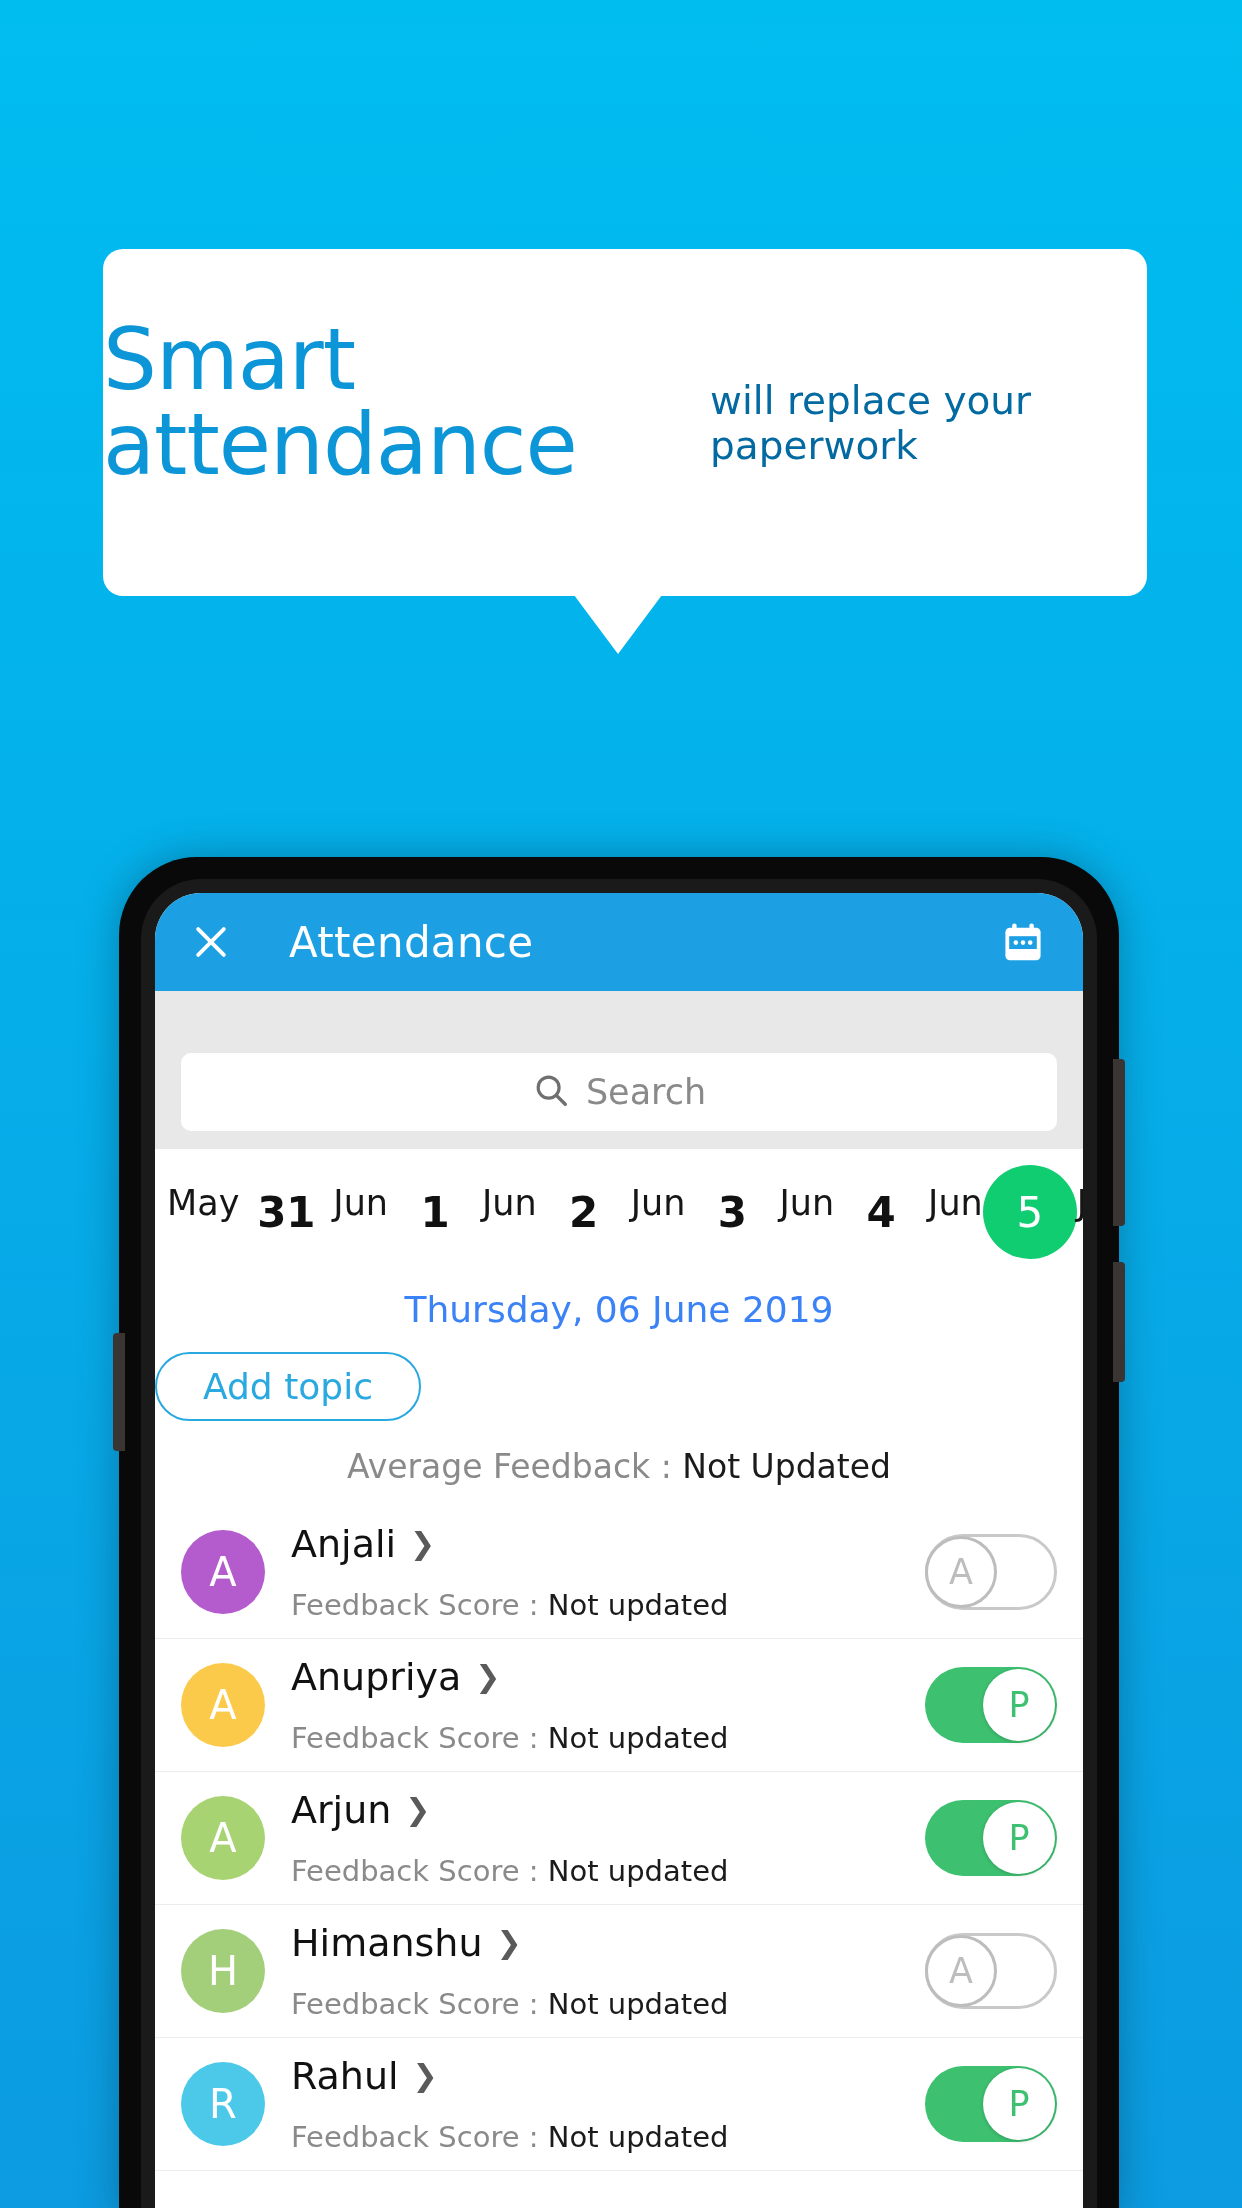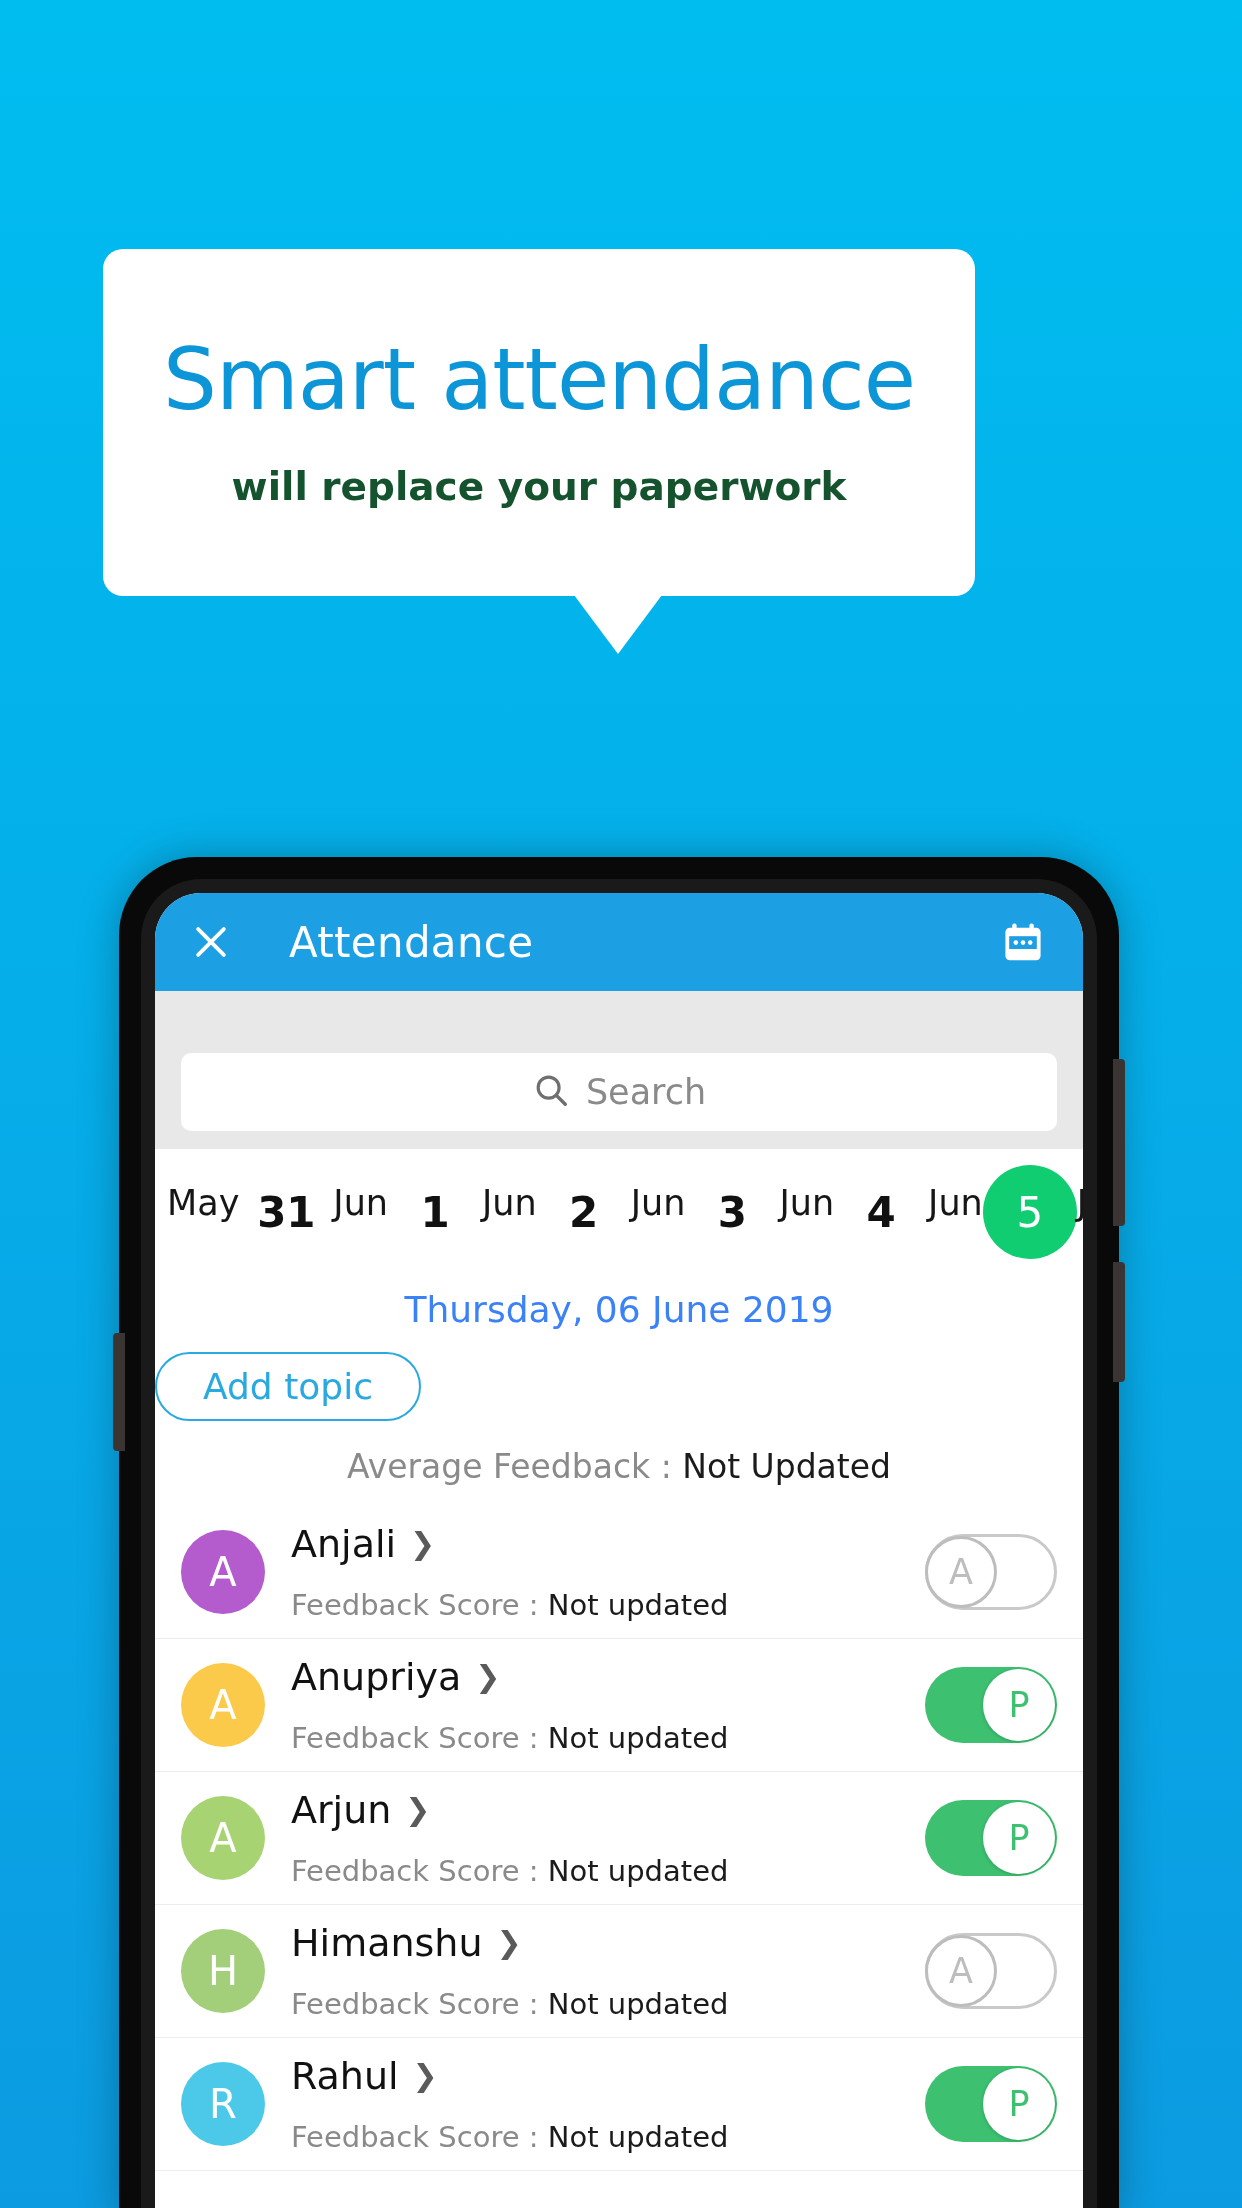--- a/index.html
+++ b/index.html
@@ -5,37 +5,37 @@
   * { margin:0; padding:0; box-sizing:border-box; }
   html,body { width:1242px; height:2208px; }
   body {
     font-family:"DejaVu Sans", sans-serif;
     background:linear-gradient(180deg,#00BDF0 0%, #05AEE9 45%, #0C9BE0 100%);
     position:relative; overflow:hidden;
   }
 
   
   #bubble {
-    position:absolute; left:103px; top:249px; width:872px; height:347px;
+    position:absolute; left:103px; top:249px; width:1044px; height:347px;
     background:#ffffff; border-radius:20px;
-    display:flex; flex-direction:column; align-items:center; justify-content:center;
+    display:flex; flex-direction:row; align-items:center; justify-content:center;
   }
   #bubble-tail {
     position:absolute; left:574px; top:595px;
     width:0; height:0;
     border-left:44px solid transparent;
     border-right:44px solid transparent;
     border-top:59px solid #ffffff;
   }
   #headline {
     font-size:85px; font-weight:400; color:#0C96D8;
     letter-spacing:-1px; line-height:1; margin-bottom:42px;
   }
   #subhead {
-    font-size:39px; font-weight:700; color:#14532d; letter-spacing:0px;
+    font-size:39px; font-weight:400; color:#0369a1; letter-spacing:0px;
   }
 
   
   #phone {
     position:absolute; left:119px; top:857px; width:1000px; height:1360px;
     background:#090909;
     border-radius:78px 78px 0 0;
     box-shadow:0 0 40px rgba(0,0,0,.28);
   }
   #phone-inner-bezel {

